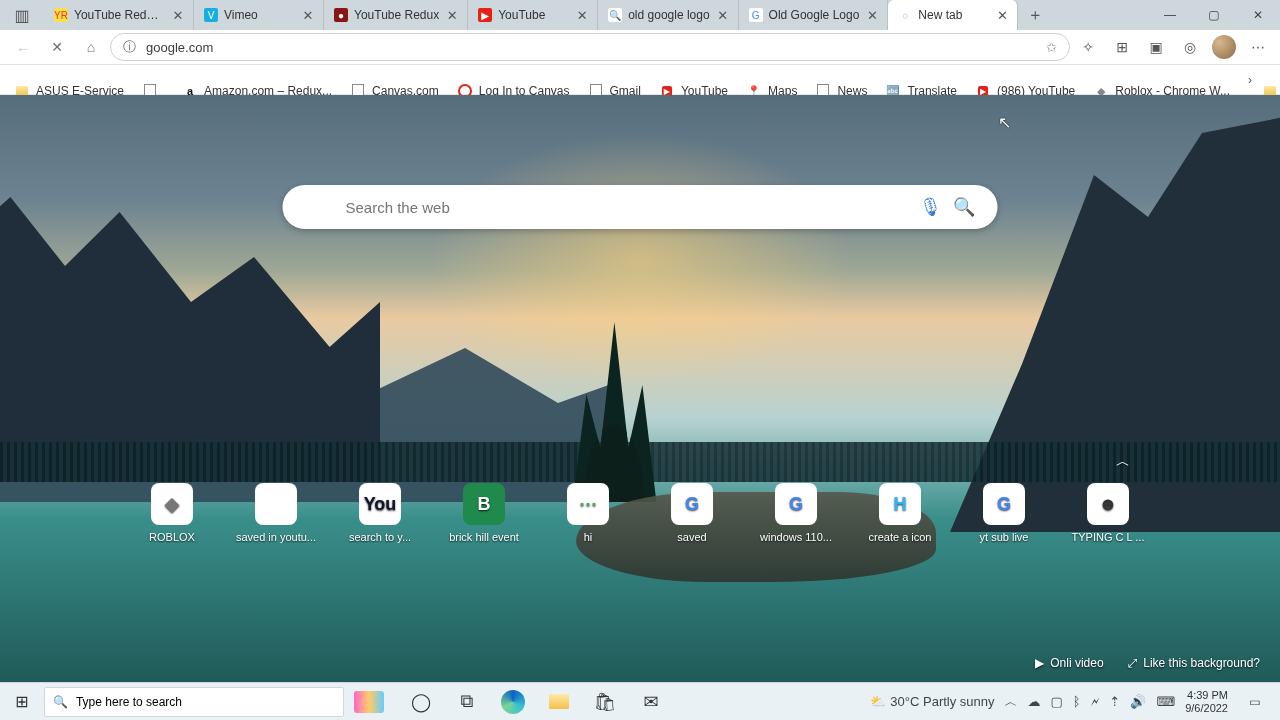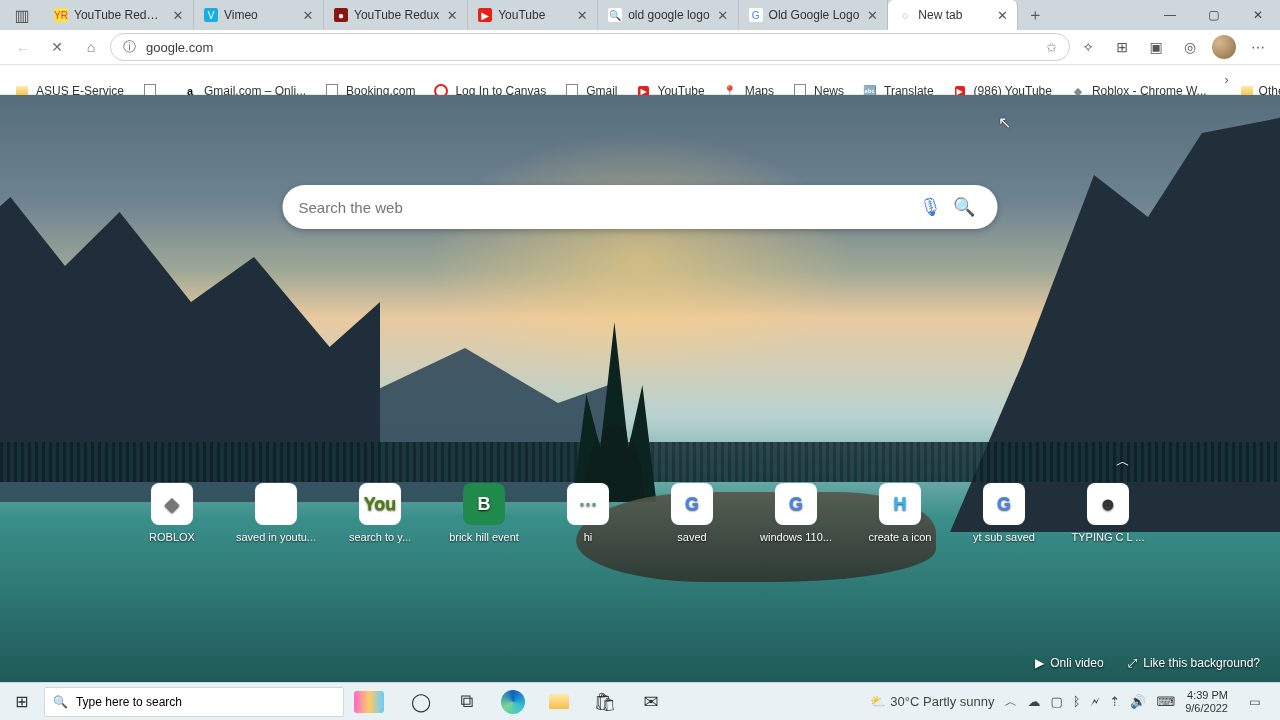--- a/index.html
+++ b/index.html
@@ -42,21 +42,21 @@
 .mtn.left2{left:0;bottom:180px;width:620px;height:220px;background:#324a5a;opacity:.9;clip-path:polygon(0 100%,0 50%,15% 30%,30% 55%,45% 20%,60% 50%,75% 30%,90% 55%,100% 45%,100% 100%);}
 .mtn.right1{right:-30px;width:360px;height:420px;bottom:150px;background:#202f3a;clip-path:polygon(100% 100%,100% 0,70% 5%,55% 25%,40% 15%,20% 60%,0 100%);}
 .treeline{position:absolute;bottom:200px;left:0;right:0;height:40px;background:
  repeating-linear-gradient(90deg,#0e2024 0 3px,transparent 3px 7px),#16323a;opacity:.85;}
 .center-trees{position:absolute;left:48%;bottom:180px;width:140px;height:180px;transform:translateX(-50%);
  background:radial-gradient(ellipse at 50% 100%, #0c1f1a 0 30%, transparent 31%),
   linear-gradient(#0c241f,#0c241f);clip-path:polygon(20% 100%,30% 40%,40% 70%,50% 0,60% 70%,70% 35%,80% 100%);}
 .shore{position:absolute;left:45%;bottom:100px;width:360px;height:90px;background:linear-gradient(#56564a,#2e352e);border-radius:40% 30% 50% 40%/60% 50% 40% 50%;opacity:.9;}
 
 .search-wrap{position:absolute;left:50%;top:90px;transform:translateX(-50%);width:715px;height:44px;background:#fff;border-radius:22px;display:flex;align-items:center;padding:0 16px;box-shadow:0 2px 6px rgba(0,0,0,.25);}
-.search-wrap input{flex:1;border:none;outline:none;font-size:15px;color:#555;}
+.search-wrap input{flex:1;border:none;outline:none;font-size:15px;color:#555;margin-left:47px;}
 .search-wrap .ic{width:34px;color:#3a7fd5;font-size:18px;text-align:center;}
 
 .ql-row{position:absolute;left:50%;top:388px;transform:translateX(-50%);display:flex;gap:60px;}
 .ql{width:44px;display:flex;flex-direction:column;align-items:center;color:#fff;font-size:11px;text-shadow:0 1px 2px rgba(0,0,0,.8);}
 .ql .tile{width:42px;height:42px;background:#fff;border-radius:8px;display:flex;align-items:center;justify-content:center;font-size:18px;color:#444;font-weight:bold;margin-bottom:6px;}
 .ql .lbl{width:90px;text-align:center;white-space:nowrap;overflow:hidden;text-overflow:ellipsis;}
 
 .collapse{position:absolute;right:150px;top:358px;color:#fff;font-size:14px;text-shadow:0 1px 2px #000;}
 .bg-actions{position:absolute;right:20px;bottom:12px;display:flex;gap:24px;color:#fff;font-size:12px;text-shadow:0 1px 2px rgba(0,0,0,.8);}
 .bg-actions span{display:flex;align-items:center;gap:6px;cursor:pointer;}
@@ -158,27 +158,27 @@
       <div class="bm">
         <span class="ico">
           <span class="page-ico"></span>
         </span>
         <span></span>
       </div>
       <div class="bm">
         <span class="ico">
           <span style="font-weight:bold;color:#111">a</span>
         </span>
-        <span>Gmail.com – Onli...</span>
+        <span>Amazon.com – Redux...</span>
       </div>
       <div class="bm">
         <span class="ico">
           <span class="page-ico"></span>
         </span>
-        <span>Booking.com</span>
+        <span>Canvas.com</span>
       </div>
       <div class="bm">
         <span class="ico">
           <span style="width:14px;height:14px;border:2px solid #e2231a;border-radius:50%;display:inline-block"></span>
         </span>
         <span>Log In to Canvas</span>
       </div>
       <div class="bm">
         <span class="ico">
           <span class="page-ico"></span>
@@ -248,21 +248,21 @@
  <div class="ql-row" id="ql-mount">
       <div class="ql">
         <div class="tile" style="color:#777;">◆</div>
         <div class="lbl">ROBLOX</div>
       </div>
       <div class="ql">
         <div class="tile" style="color:#fff;"></div>
         <div class="lbl">saved in youtu...</div>
       </div>
       <div class="ql">
-        <div class="tile" style="color:#4d7c0f;">You</div>
+        <div class="tile" style="color:#0f172a;">You</div>
         <div class="lbl">search to y...</div>
       </div>
       <div class="ql">
         <div class="tile" style="color:#fff;background:#1f8a4c;color:#fff">B</div>
         <div class="lbl">brick hill event</div>
       </div>
       <div class="ql">
         <div class="tile" style="color:#4a6;">⋯</div>
         <div class="lbl">hi</div>
       </div>
@@ -273,21 +273,21 @@
       <div class="ql">
         <div class="tile" style="color:#4285f4;">G</div>
         <div class="lbl">windows 110...</div>
       </div>
       <div class="ql">
         <div class="tile" style="color:#29b6f6;">H</div>
         <div class="lbl">create a icon</div>
       </div>
       <div class="ql">
         <div class="tile" style="color:#4285f4;">G</div>
-        <div class="lbl">yt sub saved</div>
+        <div class="lbl">yt sub live</div>
       </div>
       <div class="ql">
         <div class="tile" style="color:#333;">☻</div>
         <div class="lbl">TYPING C L ...</div>
       </div>
     </div>
 
  <div class="bg-actions">
   <span>▶ <span>Onli video</span></span>
   <span>⤢ <span>Like this background?</span></span>

